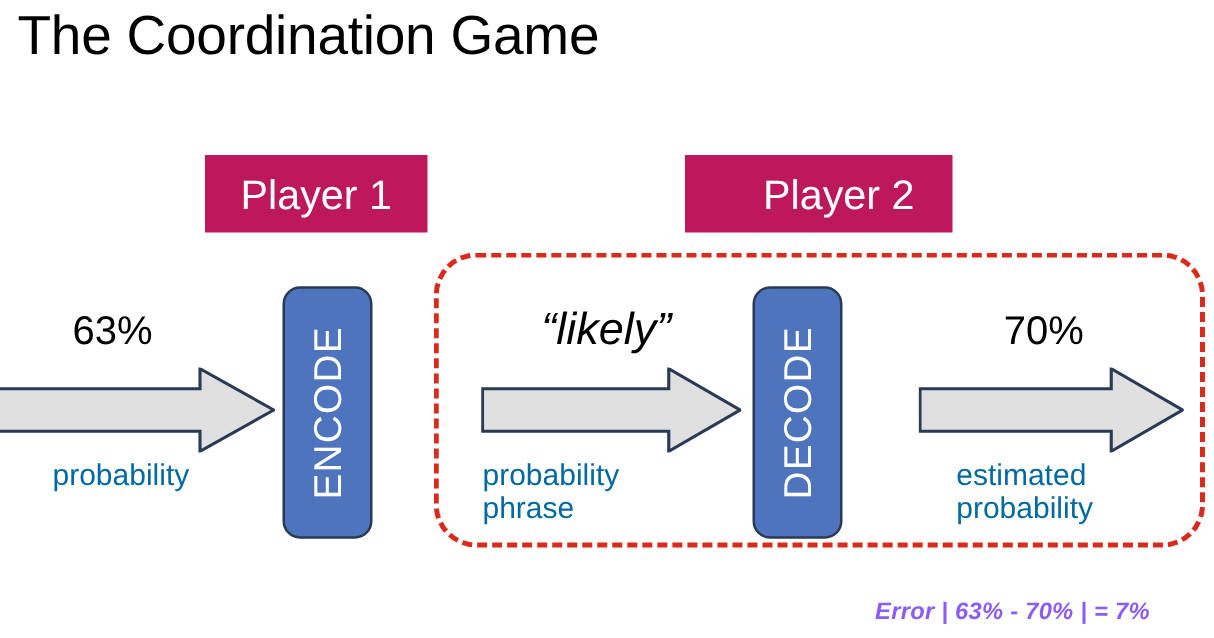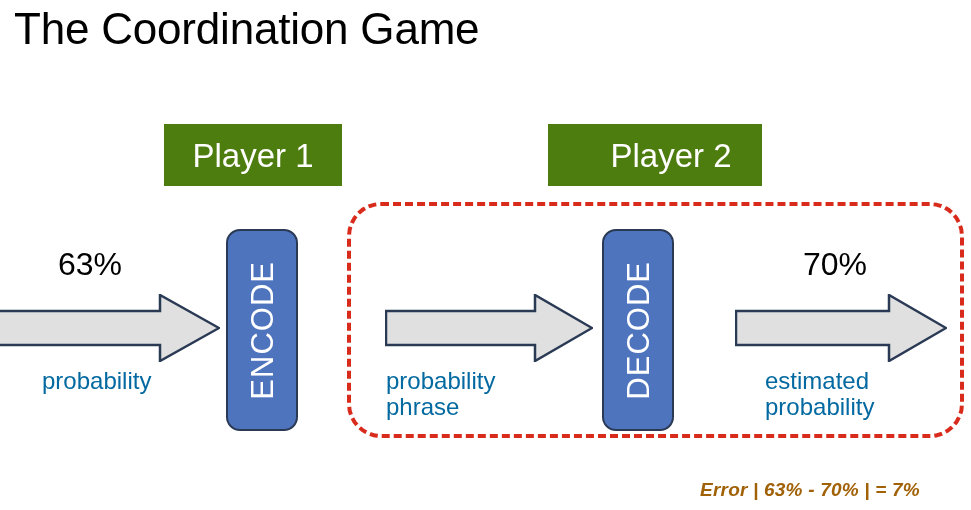--- a/index.html
+++ b/index.html
@@ -29,21 +29,21 @@
     font-weight: 400;
     letter-spacing: -0.2px;
     color: #000000;
     white-space: nowrap;
     text-align: right;
   }
 
   
   .player-tag {
     position: absolute;
-    background: #4d7c0f;
+    background: #be185d;
     color: #ffffff;
     font-size: 33px;
     line-height: 1;
     display: flex;
     align-items: center;
     justify-content: center;
     text-align: center;
     white-space: nowrap;
   }
   #player1-tag { left: 164px; top: 124px; width: 178px; height: 62px; }
@@ -121,21 +121,21 @@
 
   
   .error-formula {
     position: absolute;
     left: 660px;
     top: 479px;
     width: 300px;
     font-size: 19px;
     font-weight: bold;
     font-style: italic;
-    color: #a16207;
+    color: #8b5cf6;
     text-align: center;
     white-space: nowrap;
     letter-spacing: 0.2px;
   }
 </style>
 </head>
 <body>
 
 <div id="slide">
 
@@ -158,20 +158,21 @@
       <polygon points="1,17 168,17 168,1 227,34 168,67 168,51 1,51" fill="#E0E0E0" stroke="#2A3A55" stroke-width="2.5" stroke-linejoin="miter"></polygon>
     </svg>
   </div>
 
   <div class="caption-label" id="caption-1">probability</div>
 
   <div class="process-box" id="encode-box">
     <span class="vlabel">ENCODE</span>
   </div>
 
+  <div class="value-label" id="value-2">“likely”</div>
 
   <div class="arrow" id="arrow-2">
     <svg viewBox="0 0 208 68" preserveAspectRatio="none" aria-hidden="true">
       <polygon points="1,17 150,17 150,1 207,34 150,67 150,51 1,51" fill="#E0E0E0" stroke="#2A3A55" stroke-width="2.5" stroke-linejoin="miter"></polygon>
     </svg>
   </div>
 
   <div class="caption-label" id="caption-2">
     <div>probability</div>
     <div>phrase</div>

